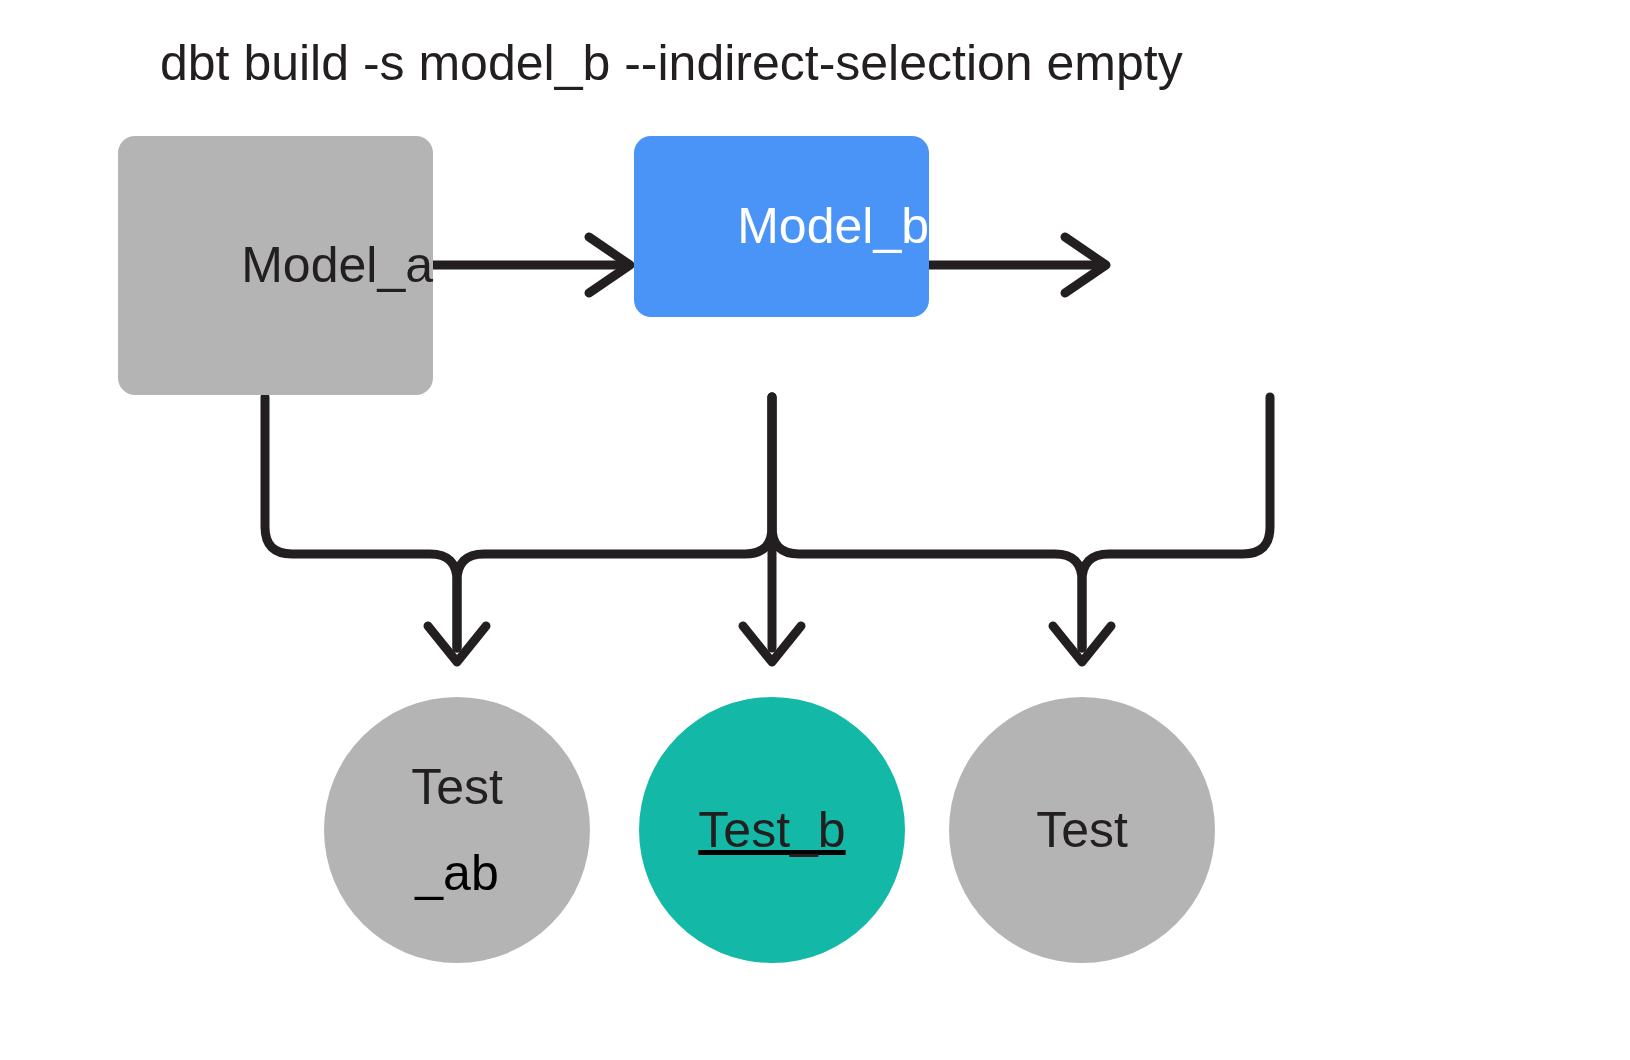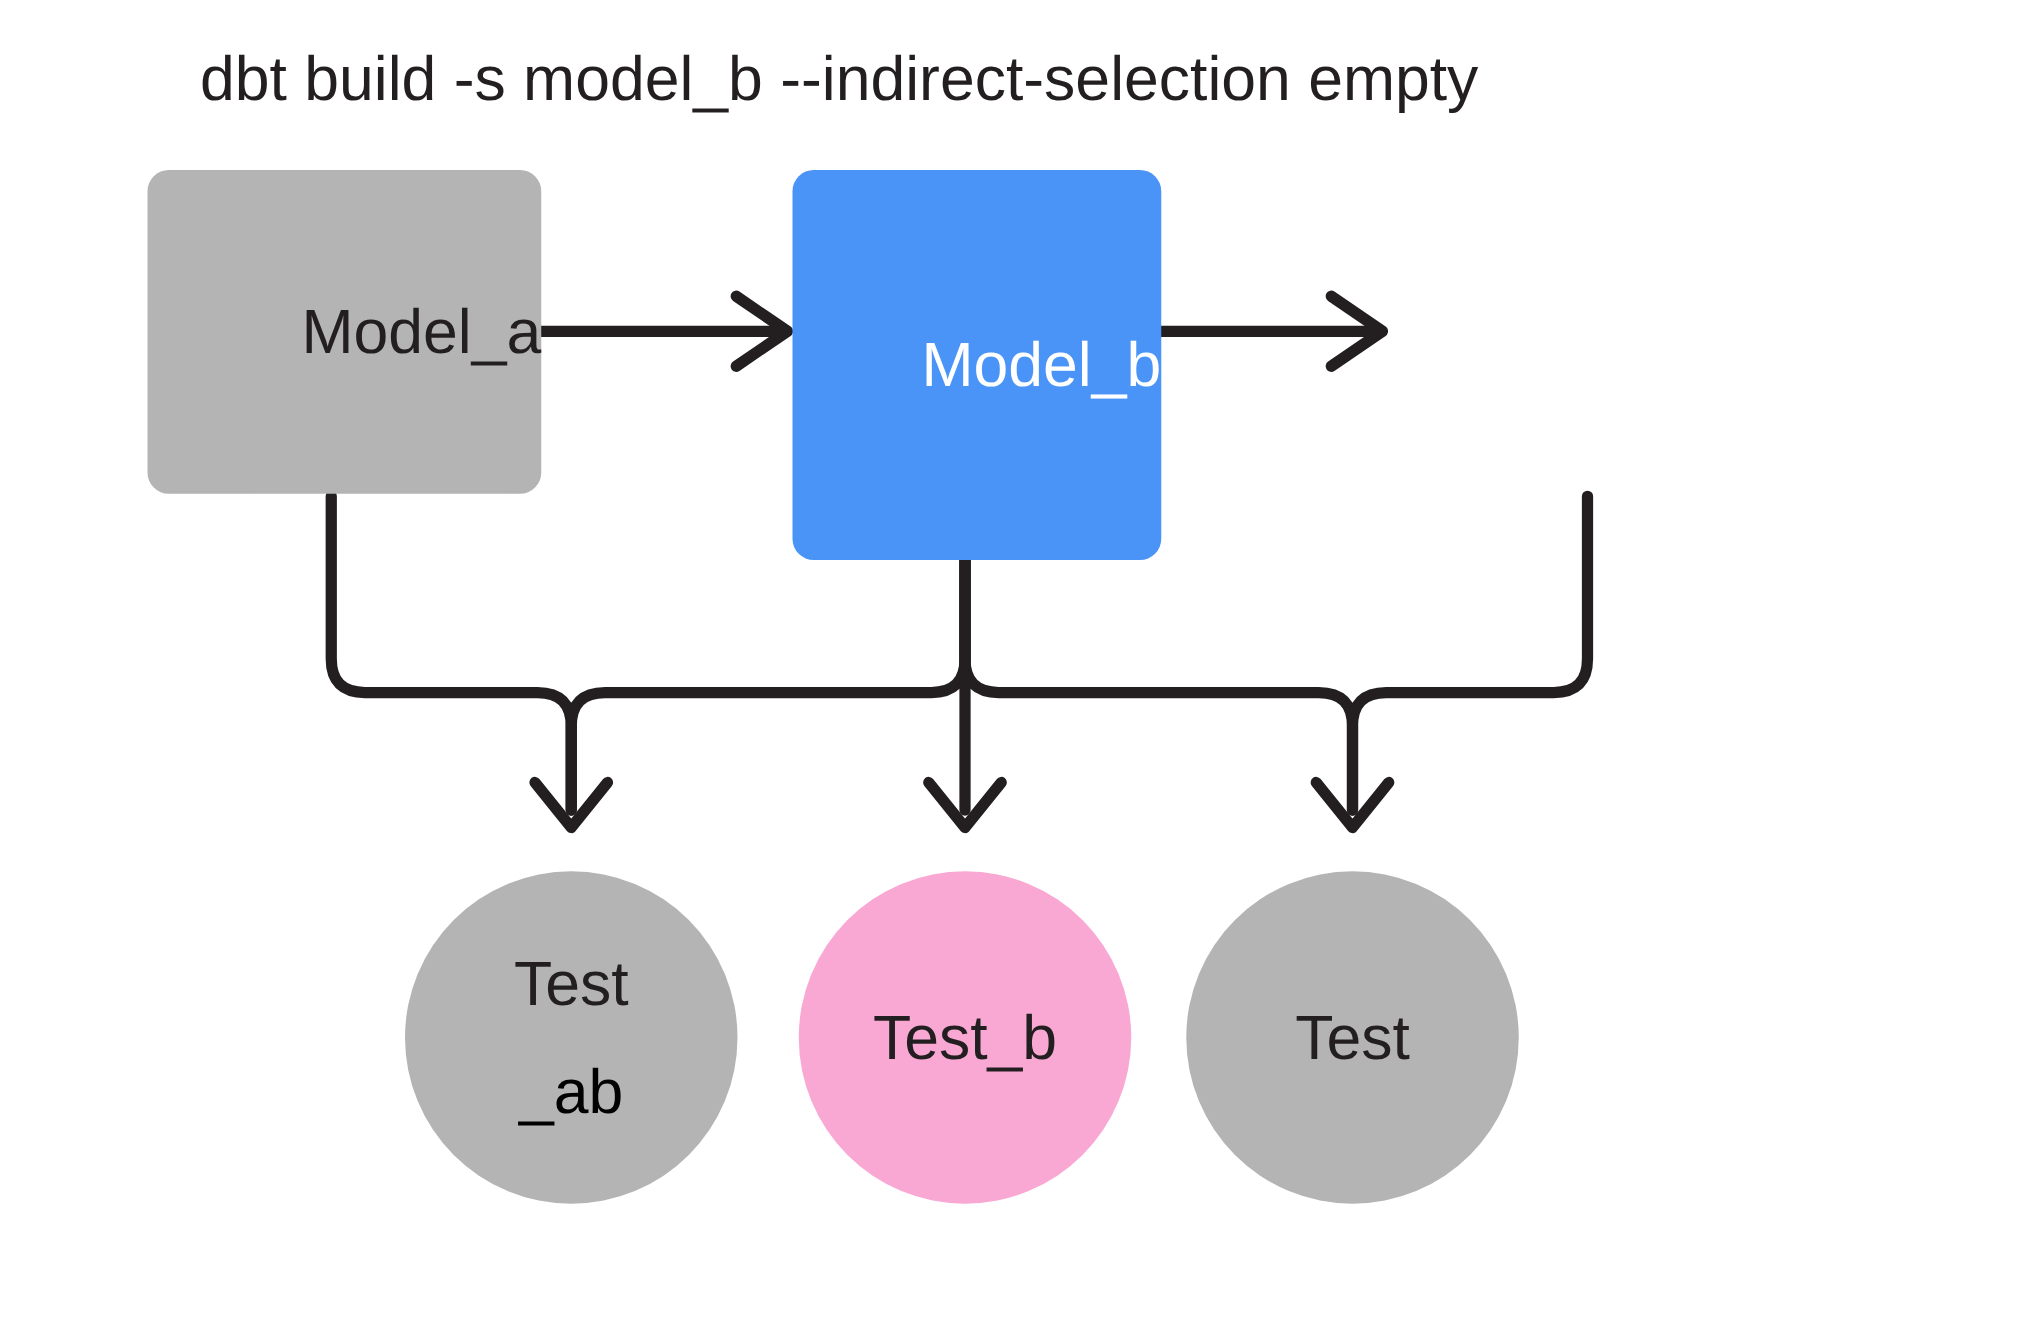--- a/index.html
+++ b/index.html
@@ -112,31 +112,31 @@
       <g>
         <path d="M 1053 626 L 1082 662 L 1111 626"></path>
       </g>
     </g>
   </svg>
 
   <div class="node-box" style="left:118px; top:136px; width:315px; height:259px; background:#b4b4b4;">
     <span class="node-label" style="color:#231f20;">Model_a</span>
   </div>
 
-  <div class="node-box" style="left:634px; top:136px; width:295px; height:312px; background:#4a94f8;">
+  <div class="node-box" style="left:634px; top:136px; width:295px; height:181px; background:#4a94f8;">
     <span class="node-label" style="color:#ffffff;">Model_b</span>
   </div>
 
 
   <div class="node-circle" style="left:324px; top:697px; width:266px; height:266px; background:#b4b4b4;">
     <span class="circle-label-line" style="color:#231f20;">Test</span>
     <span class="circle-label-line" style="color:#000000;">_ab</span>
   </div>
 
-  <div class="node-circle" style="left:639px; top:697px; width:266px; height:266px; background:#f9a8d4;">
+  <div class="node-circle" style="left:639px; top:697px; width:266px; height:266px; background:#14b8a6;text-decoration:underline;">
     <span class="circle-label-line" style="color:#231f20;">Test_b</span>
   </div>
 
   <div class="node-circle" style="left:949px; top:697px; width:266px; height:266px; background:#b4b4b4;">
     <span class="circle-label-line" style="color:#231f20;">Test</span>
   </div>
 
 </div>
 
 </body></html>

